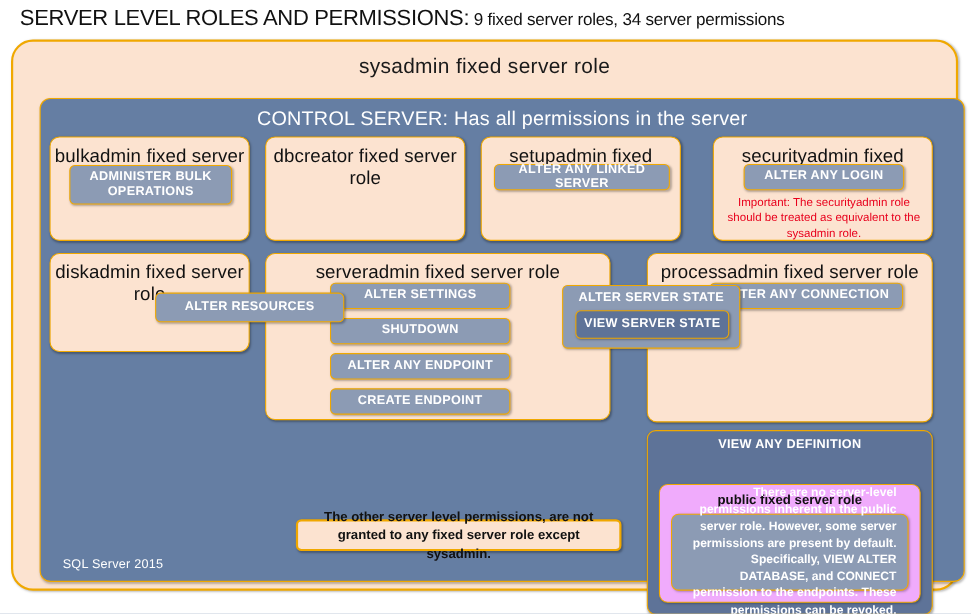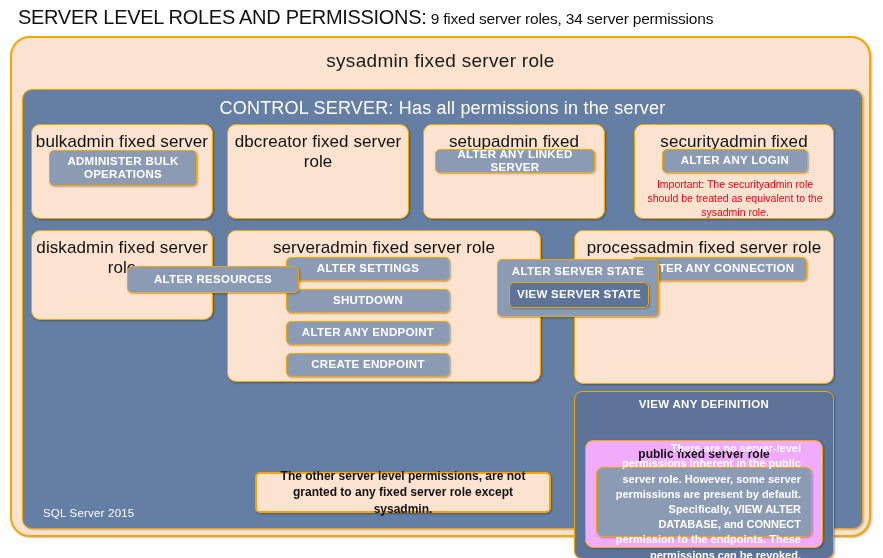--- a/index.html
+++ b/index.html
@@ -33,21 +33,21 @@
     box-shadow:1px 1px 2px rgba(0,0,0,.25);
   }
   #sysadmin-title{
     position:absolute; left:0; top:12px; width:100%;
     text-align:center;
     font-size:19px; color:#1a1a1a; letter-spacing:.3px;
   }
 
   
   #control-server-panel{
-    position:absolute; left:10px; top:51px; width:841px; height:440px;
+    position:absolute; left:24px; top:51px; width:841px; height:440px;
     background:#657ea3;
     border:1.5px solid #f0a800;
     border-radius:10px;
     box-sizing:border-box;
     box-shadow:1px 1px 2px rgba(0,0,0,.25);
     padding-left:25px;
   }
   #control-server-title{
     position:absolute; left:0; top:8px; width:100%;
     text-align:center;
@@ -220,16 +220,16 @@
     </div>
 
     <div id="view-any-definition-box" style="left:551px;top:301px;width:260px;height:168px;">
       <div id="view-any-definition-label">VIEW ANY DEFINITION</div>
       <div id="public-role-card">
         <div id="public-role-title">public  fixed server role</div>
         <div id="public-role-note">There are no server-level permissions inherent in the public server role. However, some server permissions are present by default. Specifically, VIEW ALTER DATABASE, and CONNECT permission to the endpoints. These permissions can be revoked.</div>
       </div>
     </div>
 
-    <div class="note-box" style="left:232px;top:382px;width:296px;height:41px;">The other server level permissions,  are not granted to any fixed server role except sysadmin.</div>
+    <div class="note-box" style="left:232px;top:382px;width:296px;height:29px;">The other server level permissions,  are not granted to any fixed server role except sysadmin.</div>
 
   </div>
 </div>
 
 </body></html>

